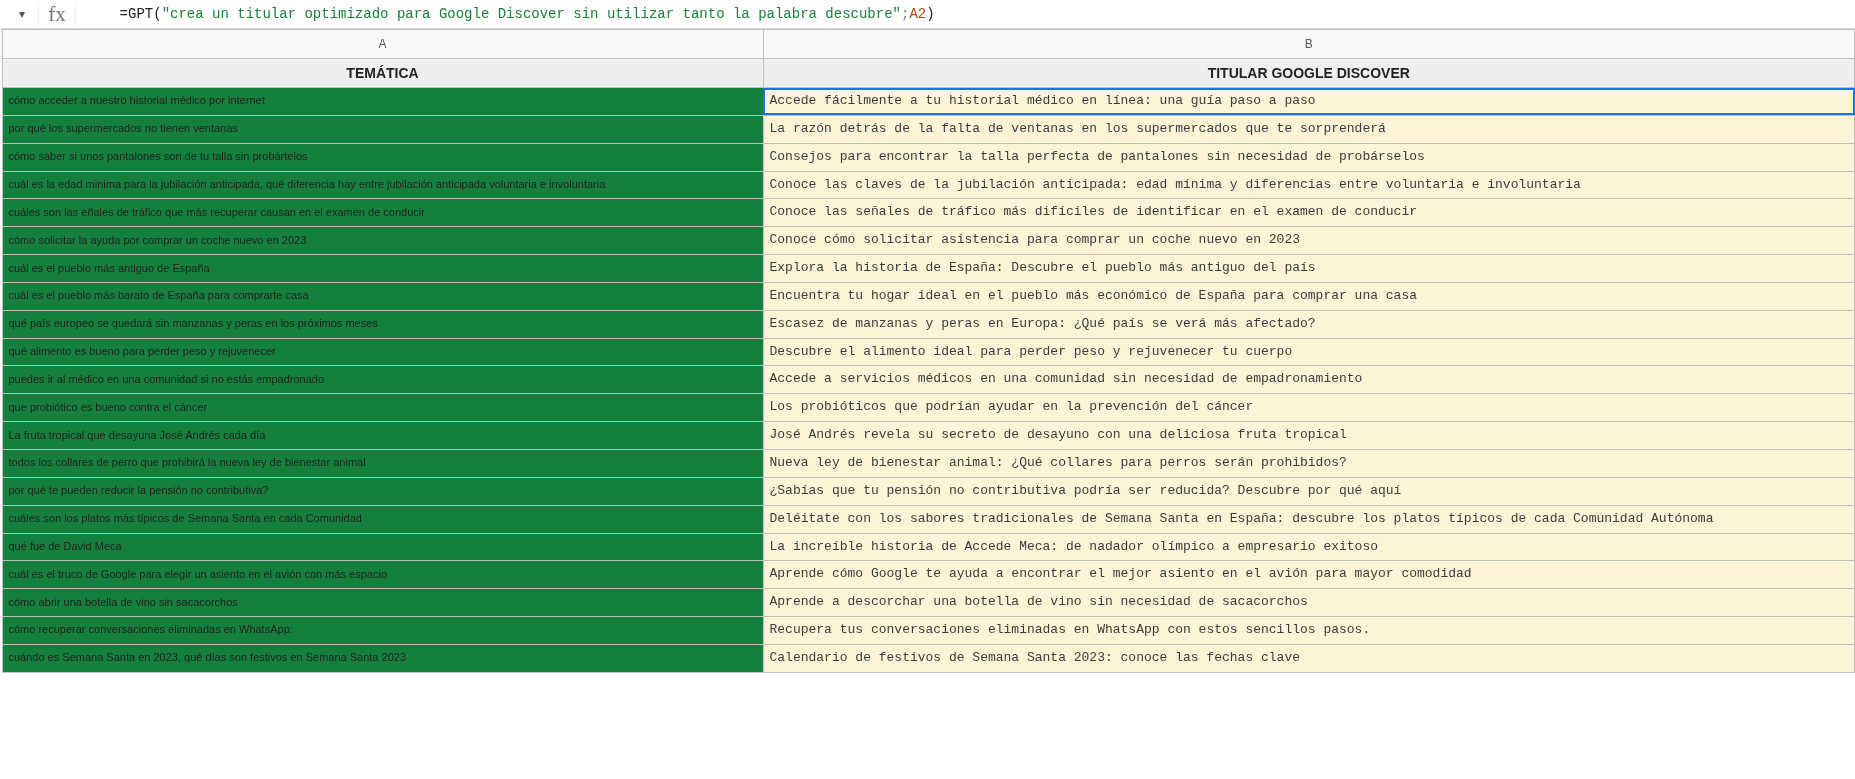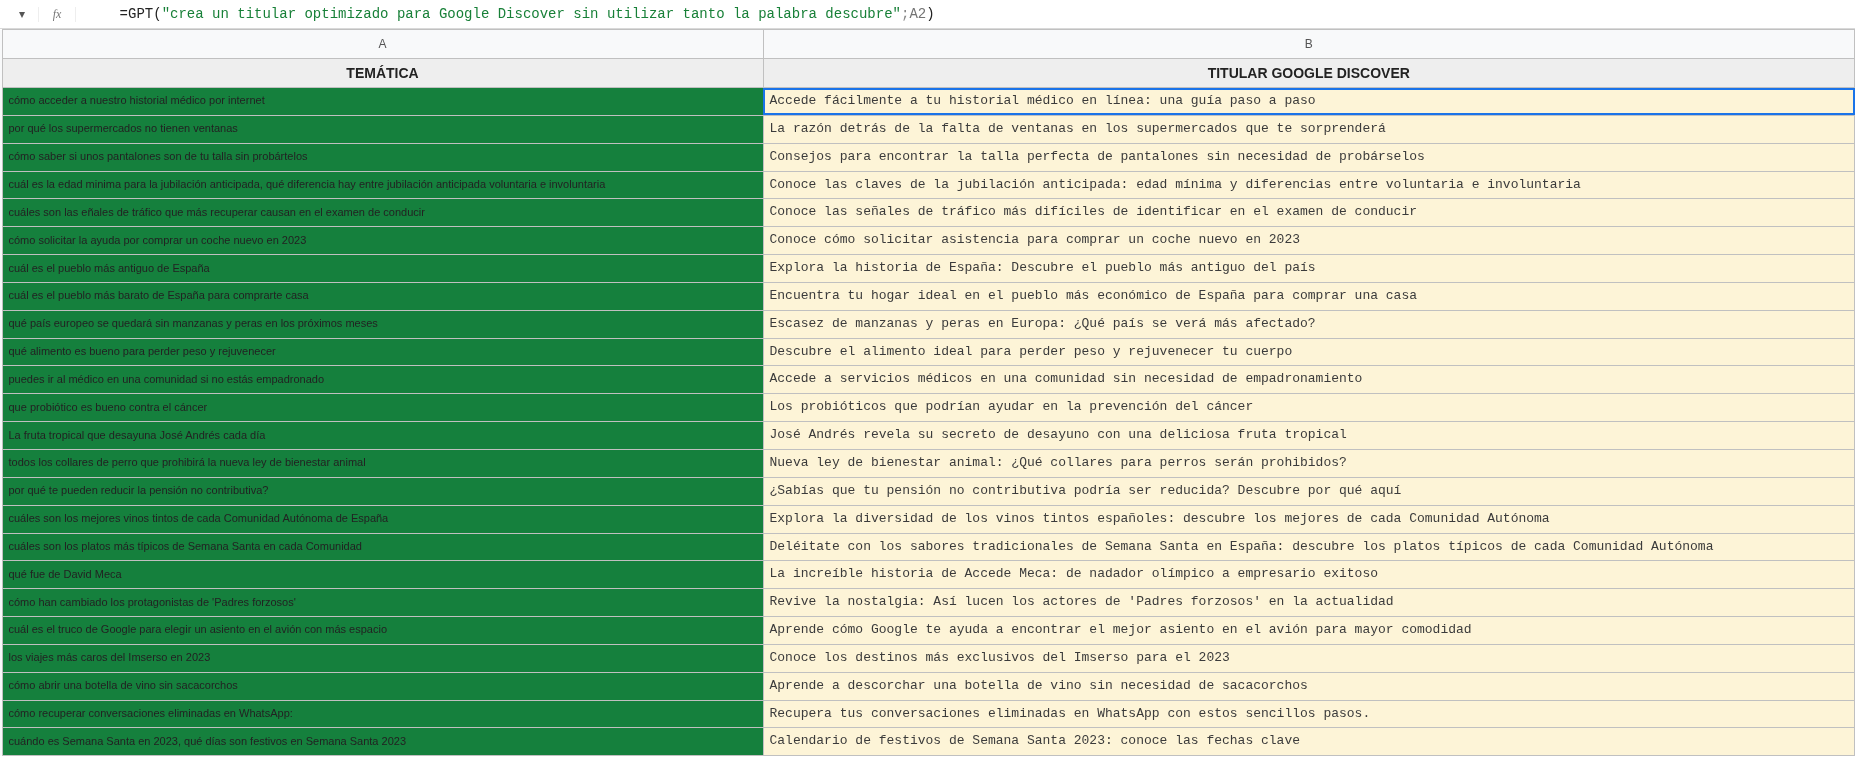--- a/index.html
+++ b/index.html
@@ -21,40 +21,39 @@
   }
   .fb-dropdown {
     width: 20px;
     text-align: center;
     color: #555;
     font-size: 12px;
     padding: 0 6px;
   }
   .fb-fx {
     width: 24px;
-    font-style: italic;
     font-family: serif;
     color: #777;
-    font-size: 12px;
+    font-size: 21px;
     padding: 0 6px;
     border-left: 1px solid #eee;
     border-right: 1px solid #eee;
     text-align: center;
   }
   .fb-formula {
     flex: 1;
     padding: 0 10px;
     font-family: Consolas, "Courier New", monospace;
     font-size: 14px;
     white-space: pre;
   }
   .fn   { color: #222; }
   .paren{ color: #222; }
   .str  { color: #188038; }
-  .ref  { color: #737373; }
+  .ref  { color: #c2410c; }
   .sep  { color: #888; }
 
   .sheet {
     border-collapse: collapse;
     table-layout: fixed;
     width: 1855px;
   }
   .sheet th, .sheet td {
     border: 1px solid #c0c0c0;
     padding: 4px 6px;
@@ -212,50 +211,35 @@
         <td class="colA">todos los collares de perro que prohibirá la nueva ley de bienestar animal</td>
         <td class="colB">Nueva ley de bienestar animal: ¿Qué collares para perros serán prohibidos?</td>
       </tr>
       <tr class="data">
         <th class="row-head"></th>
         <td class="colA">por qué te pueden reducir la pensión no contributiva?</td>
         <td class="colB">¿Sabías que tu pensión no contributiva podría ser reducida? Descubre por qué aquí</td>
       </tr>
       <tr class="data">
         <th class="row-head"></th>
-        <td class="colA">cuáles son los mejores vinos tintos de cada Comunidad Autónoma de España</td>
-        <td class="colB">Explora la diversidad de los vinos tintos españoles: descubre los mejores de cada Comunidad Autónoma</td>
-      </tr>
-      <tr class="data">
-        <th class="row-head"></th>
         <td class="colA">cuáles son los platos más típicos de Semana Santa en cada Comunidad</td>
         <td class="colB">Deléitate con los sabores tradicionales de Semana Santa en España: descubre los platos típicos de cada Comunidad Autónoma</td>
       </tr>
       <tr class="data">
         <th class="row-head"></th>
         <td class="colA">qué fue de David Meca</td>
         <td class="colB">La increíble historia de Accede Meca: de nadador olímpico a empresario exitoso</td>
       </tr>
       <tr class="data">
         <th class="row-head"></th>
-        <td class="colA">cómo han cambiado los protagonistas de 'Padres forzosos'</td>
-        <td class="colB">Revive la nostalgia: Así lucen los actores de 'Padres forzosos' en la actualidad</td>
-      </tr>
-      <tr class="data">
-        <th class="row-head"></th>
         <td class="colA">cuál es el truco de Google para elegir un asiento en el avión con más espacio</td>
         <td class="colB">Aprende cómo Google te ayuda a encontrar el mejor asiento en el avión para mayor comodidad</td>
       </tr>
       <tr class="data">
         <th class="row-head"></th>
-        <td class="colA">los viajes más caros del Imserso en 2023</td>
-        <td class="colB">Conoce los destinos más exclusivos del Imserso para el 2023</td>
-      </tr>
-      <tr class="data">
-        <th class="row-head"></th>
         <td class="colA">cómo abrir una botella de vino sin sacacorchos</td>
         <td class="colB">Aprende a descorchar una botella de vino sin necesidad de sacacorchos</td>
       </tr>
       <tr class="data">
         <th class="row-head"></th>
         <td class="colA">cómo recuperar conversaciones eliminadas en WhatsApp:</td>
         <td class="colB">Recupera tus conversaciones eliminadas en WhatsApp con estos sencillos pasos.</td>
       </tr>
       <tr class="data">
         <th class="row-head"></th>

